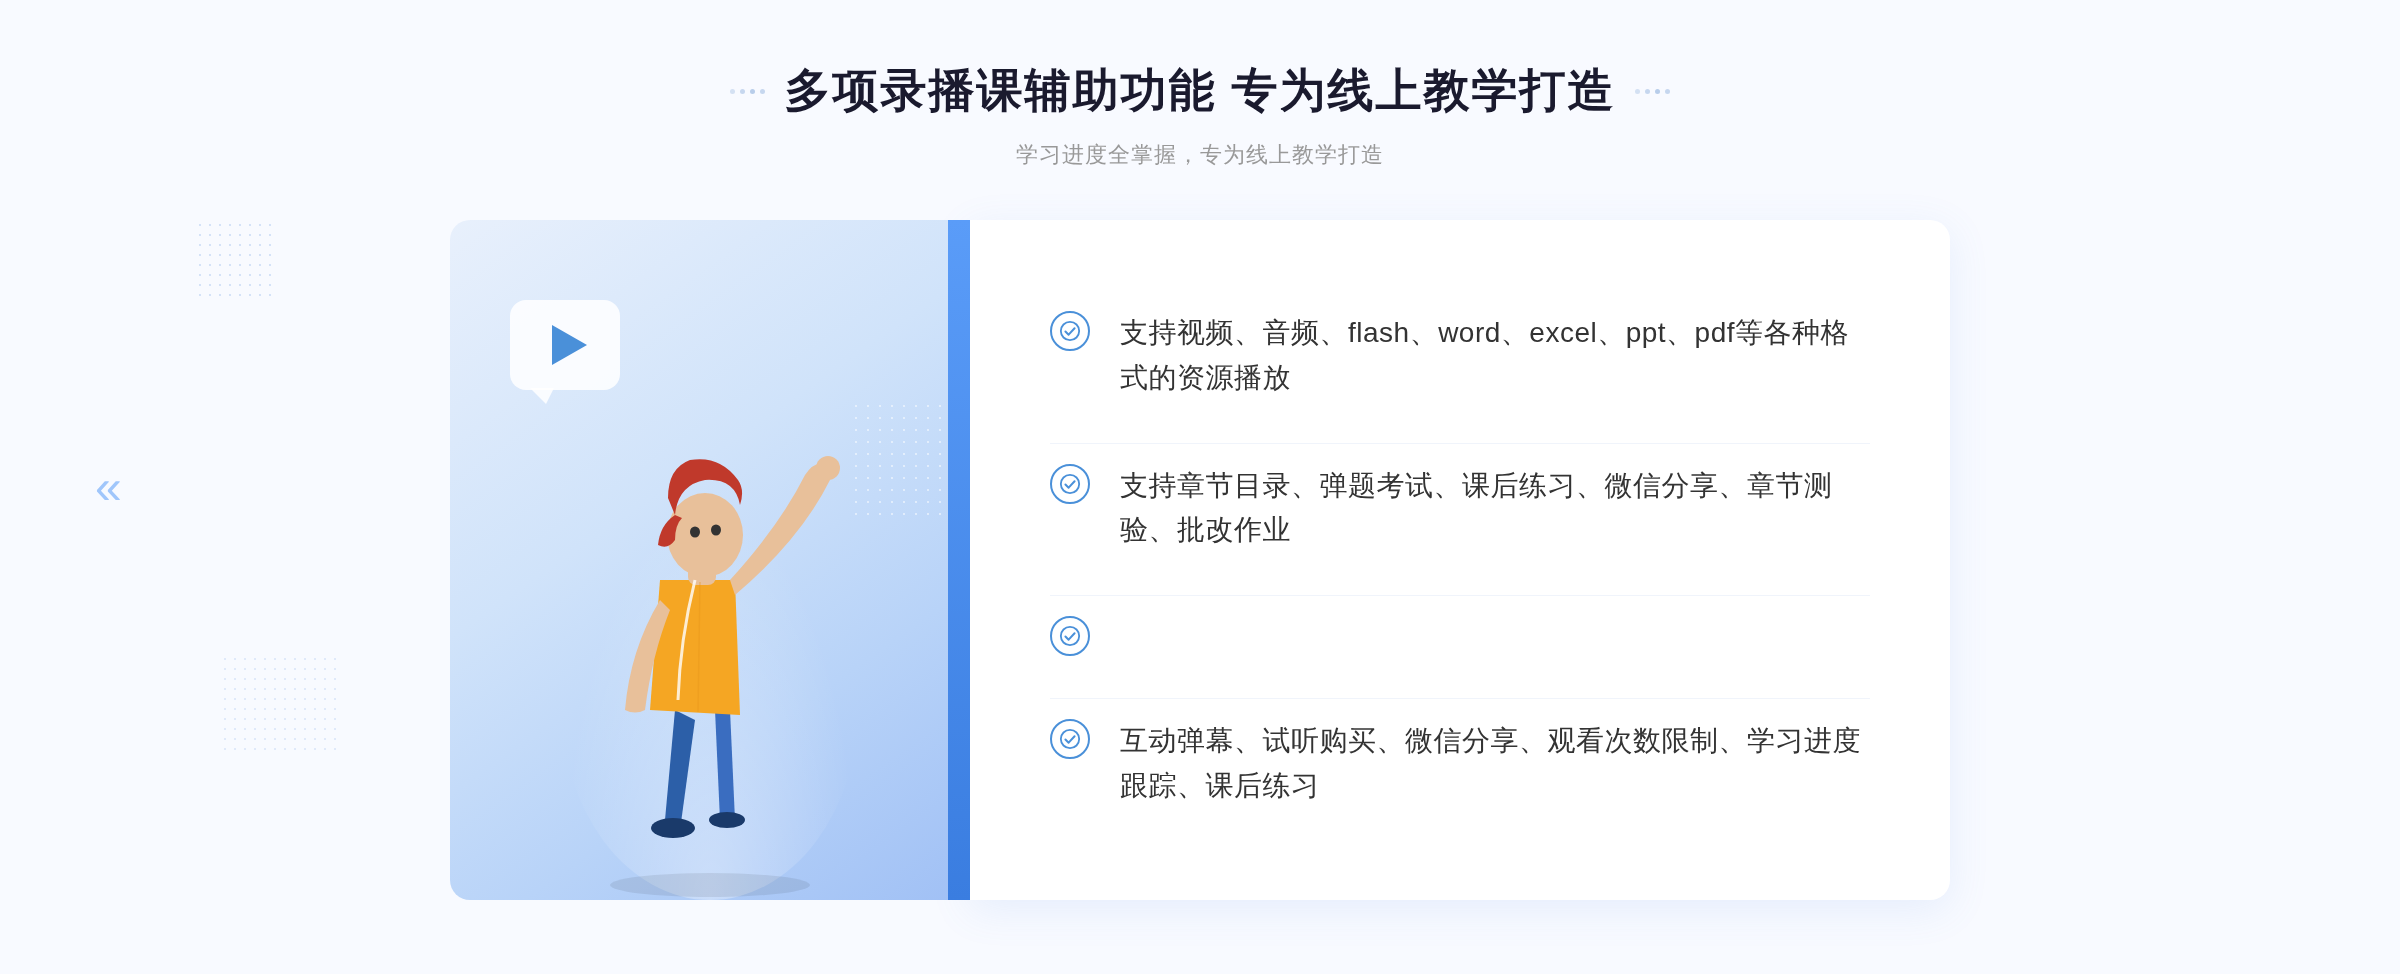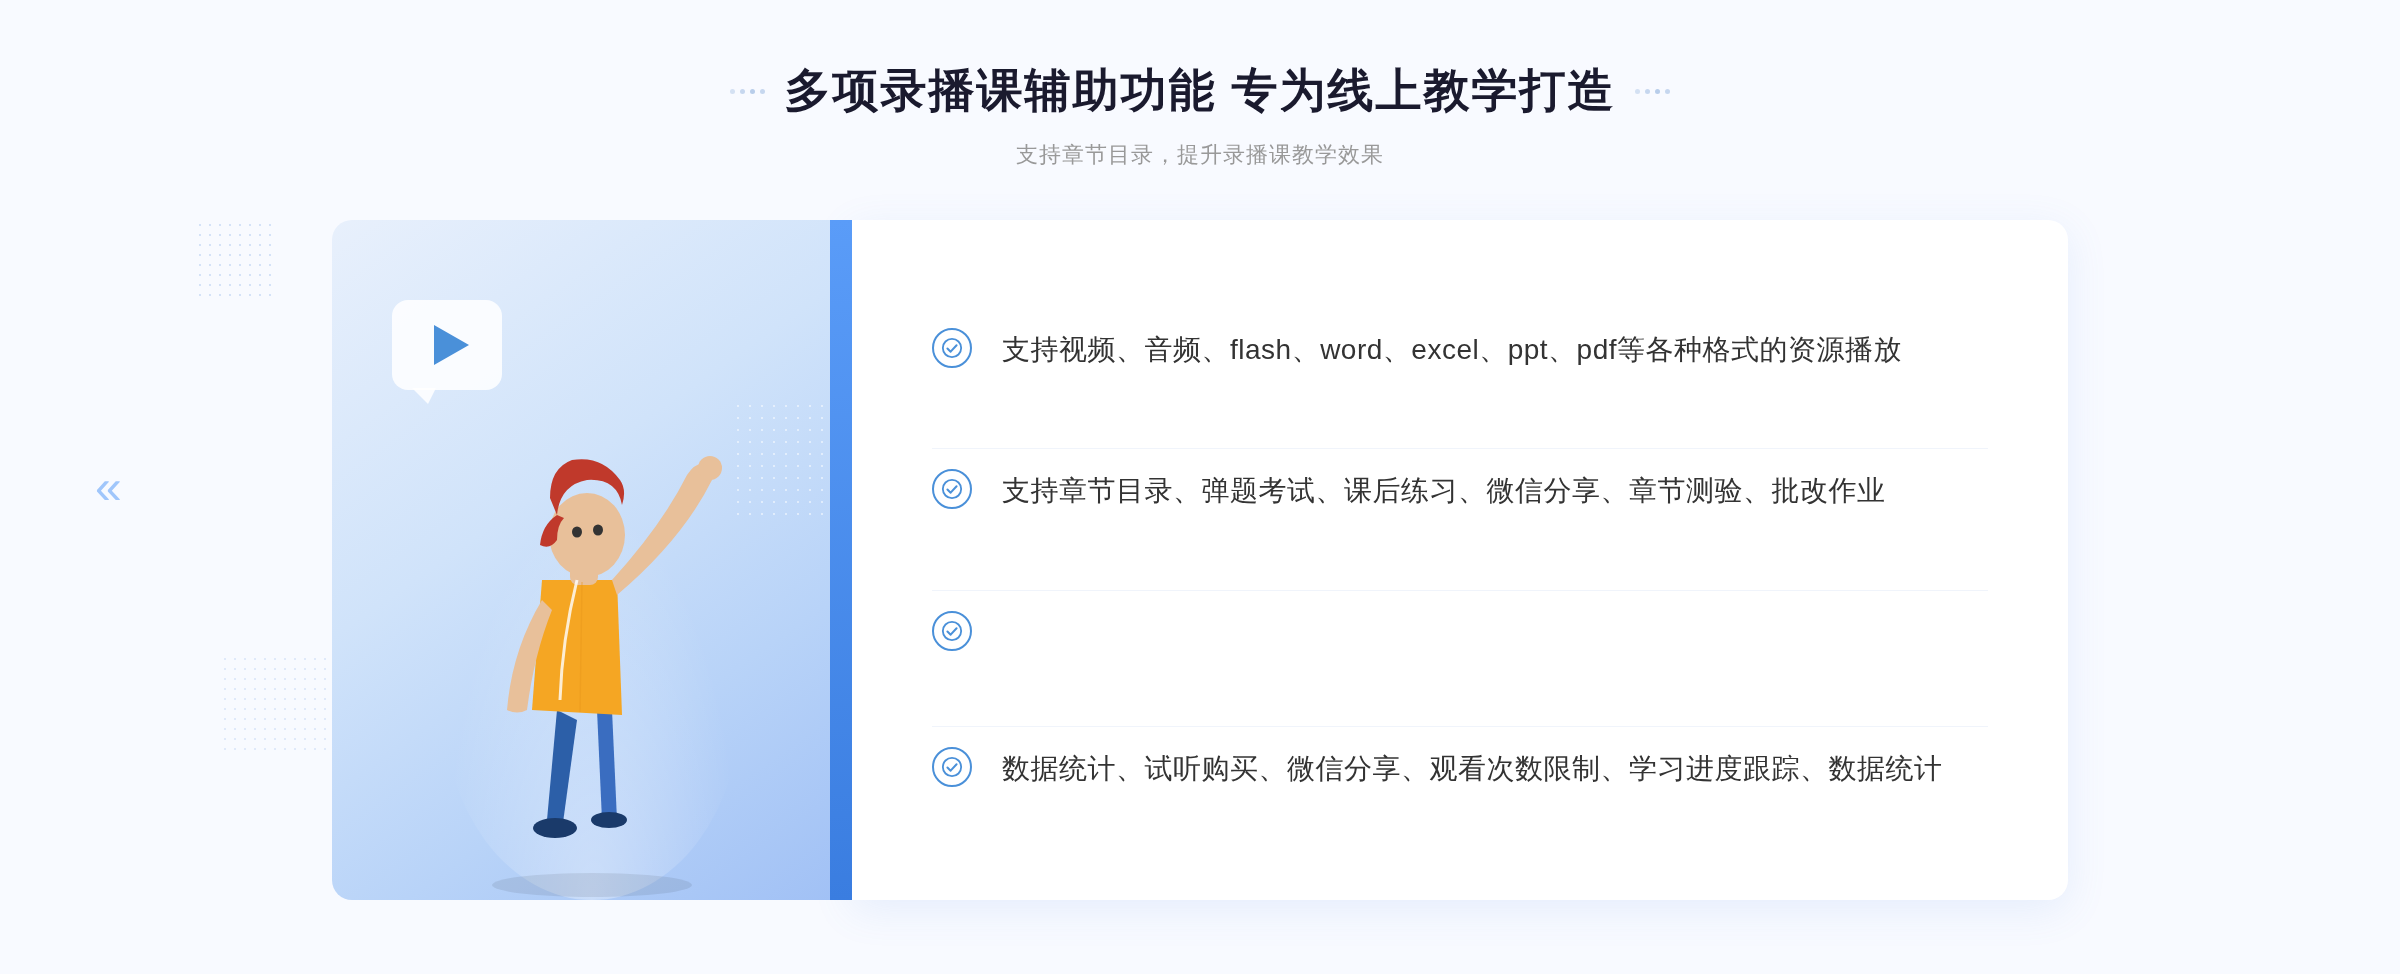--- a/index.html
+++ b/index.html
@@ -96,21 +96,21 @@
       font-size: 22px;
       color: #999;
       font-weight: 400;
       letter-spacing: 1px;
     }
 
     
     .main-content {
       display: flex;
       align-items: stretch;
-      width: 1736px;
+      width: 1500px;
       gap: 0;
       position: relative;
     }
 
     
     .illustration-panel {
       width: 520px;
       min-height: 680px;
       border-radius: 20px 0 0 20px;
       background: linear-gradient(145deg, #e8f0fc 0%, #d0e3fa 40%, #b8d3f8 70%, #a0c0f5 100%);
@@ -285,21 +285,21 @@
           <span></span>
       </div>
       <h1 class="main-title">多项录播课辅助功能 专为线上教学打造</h1>
       <div class="title-decorator">
         <span></span>
           <span></span>
           <span></span>
           <span></span>
       </div>
     </div>
-    <p class="subtitle">支持章节目录，提升录播课教学效果</p>
+    <p class="subtitle">学习进度全掌握，专为线上教学打造</p>
   </div>
 
   <div class="main-content">
 
     <div class="illustration-panel">
 
       <div class="play-bubble">
         <div class="play-icon-triangle"></div>
       </div>
 
@@ -378,19 +378,19 @@
         </div>
       </div>
 
       <div class="feature-item">
         <div class="check-circle">
           <svg viewBox="0 0 24 24" fill="none" xmlns="http://www.w3.org/2000/svg">
             <circle cx="12" cy="12" r="10" stroke="#4a90d9" stroke-width="2"></circle>
             <path d="M7 12.5 L10.5 16 L17 9" stroke="#4a90d9" stroke-width="2.2" stroke-linecap="round" stroke-linejoin="round"></path>
           </svg>
         </div>
-        <span class="feature-text">数据统计、试听购买、微信分享、观看次数限制、学习进度跟踪、数据统计</span>
+        <span class="feature-text">互动弹幕、试听购买、微信分享、观看次数限制、学习进度跟踪、课后练习</span>
       </div>
 
     </div>
   </div>
 
 </div>
 
 </body></html>

